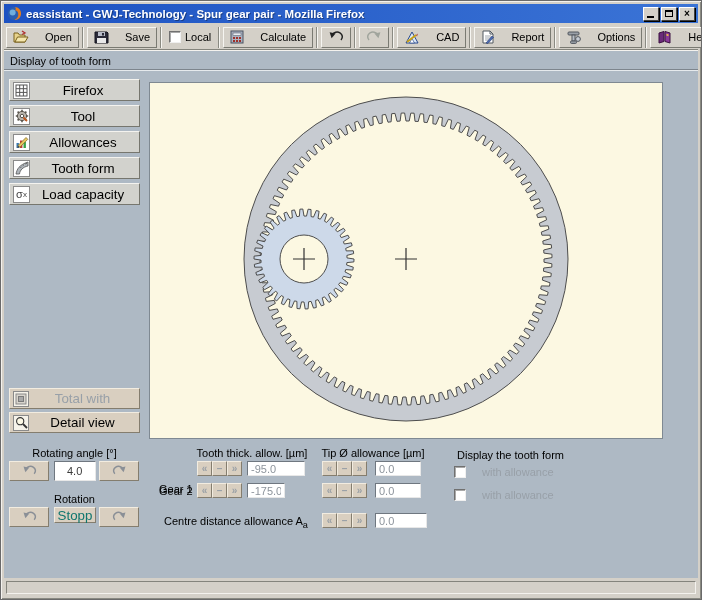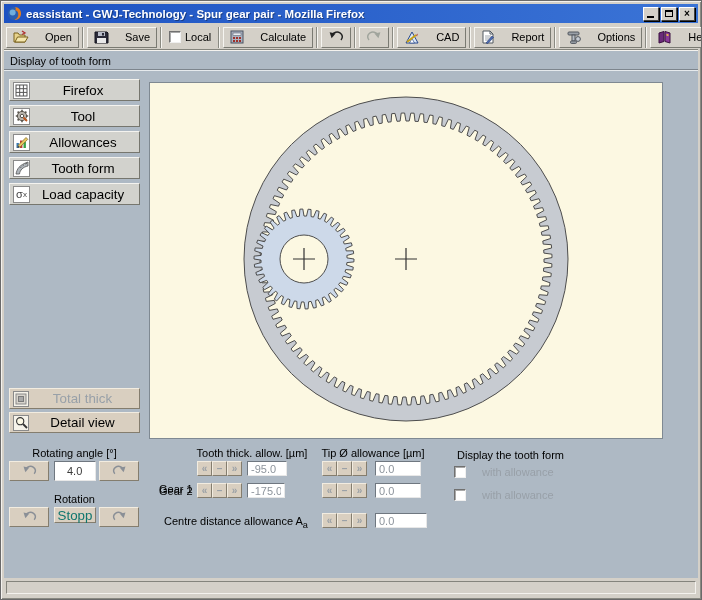--- a/index.html
+++ b/index.html
@@ -277,21 +277,21 @@
        <path d="M245 176 H267 M256 165 V187" stroke="#333333" stroke-width="1.2" fill="none"></path>
      </svg></div>
 
     <button class="view-btn tanbtn" style="top:337px">
       <span class="ic">
         <svg width="12" height="12" viewBox="0 0 12 12">
             <rect x="1" y="1" width="10" height="10" fill="#d8d4cc" stroke="#8a8a8a"></rect>
             <rect x="3.5" y="3.5" width="5" height="5" fill="#a8a8a8" stroke="#7a7a7a"></rect>
           </svg>
       </span>
-      <span class="lbl disabled-text">Total thick</span>
+      <span class="lbl disabled-text">Total with</span>
     </button>
     <button class="view-btn tanbtn" style="top:361px">
       <span class="ic">
         <svg width="13" height="13" viewBox="0 0 13 13">
             <circle cx="5.2" cy="5.2" r="3.6" fill="#fdf9e6" stroke="#333" stroke-width="1.1"></circle>
             <path d="M8 8 L12 12" stroke="#333" stroke-width="1.8"></path>
           </svg>
       </span>
       <span class="lbl">Detail view</span>
     </button>
@@ -334,21 +334,21 @@
 
     <div class="clabel center" style="left:190px;top:396px;width:116px;">Tooth thick. allow. [µm]</div>
     <div class="clabel center" style="left:313px;top:396px;width:112px;">Tip Ø allowance [µm]</div>
 
     <div class="clabel" style="left:155px;top:432px;">Gear 1</div>
     <span class="spin" style="left:193px;top:410px;">
       <button class="sbtn tanbtn">«</button>
       <button class="sbtn tanbtn">–</button>
       <button class="sbtn tanbtn">»</button>
     </span>
-    <input class="val-input" style="left: 243px; top: 410px; width: 40px;" value="-95.0">
+    <input class="val-input" style="left: 243px; top: 410px; width: 58px;" value="-95.0">
     <span class="spin" style="left:318px;top:410px;">
       <button class="sbtn tanbtn">«</button>
       <button class="sbtn tanbtn">–</button>
       <button class="sbtn tanbtn">»</button>
     </span>
     <input class="val-input" style="left: 371px; top: 410px; width: 46px;" value="0.0">
 
     <div class="clabel" style="left:155px;top:434px;">Gear 2</div>
     <span class="spin" style="left:193px;top:432px;">
       <button class="sbtn tanbtn">«</button>

